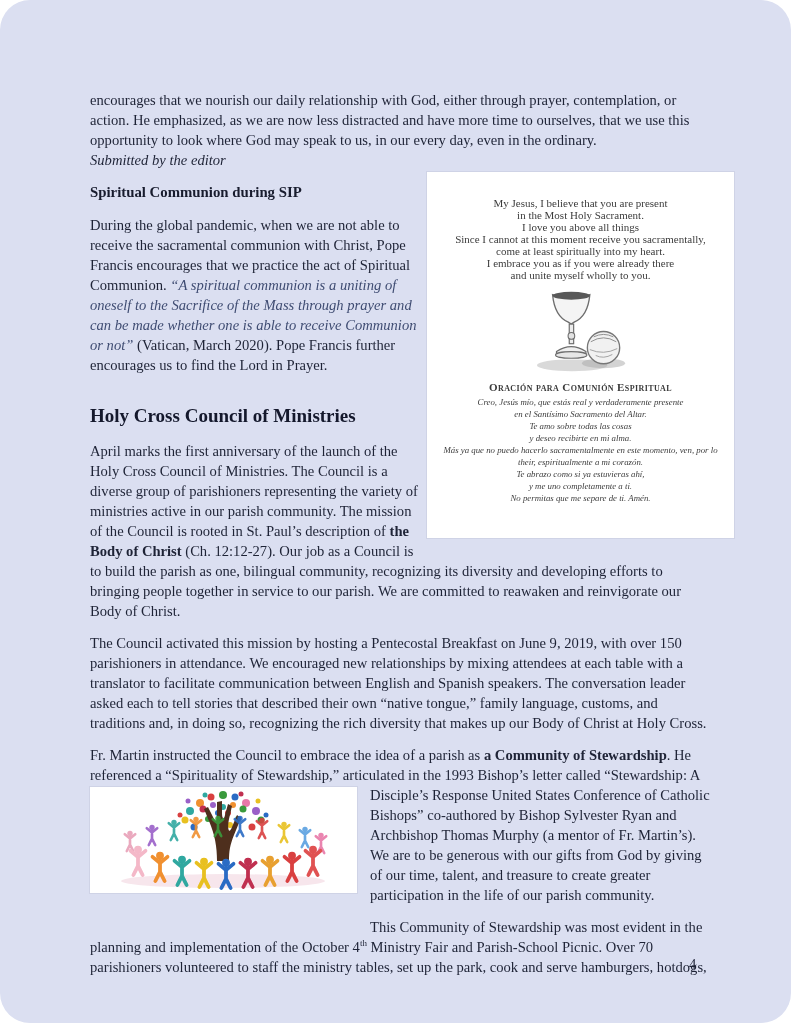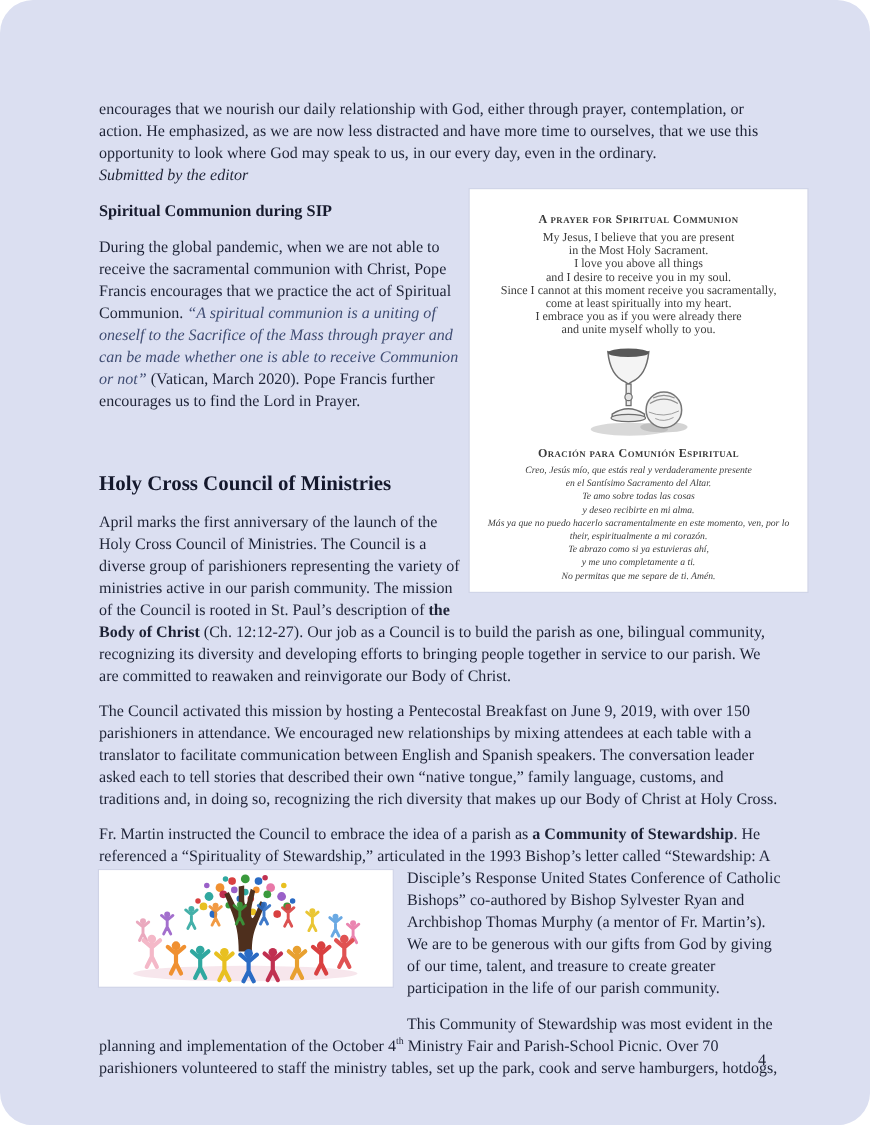--- a/index.html
+++ b/index.html
@@ -15,21 +15,21 @@
   .flow{
     position:absolute;left:90px;top:90px;width:620px;
     font-size:14.6px;line-height:20px;
   }
   p{margin:0;}
   .gap12{margin-top:12px;}
   .byline{font-style:italic;}
   .quote{font-style:italic;color:#3f4c72;}
   .b{font-weight:bold;}
   h3.sip{font-size:14.8px;font-weight:bold;margin:12px 0 13px 0;line-height:20px;color:#181c2e;}
-  h2.council{font-size:19px;font-weight:bold;margin:52px 0 12px 0;line-height:26px;color:#14182c;}
+  h2.council{font-size:19px;font-weight:bold;margin:28px 0 12px 0;line-height:26px;color:#14182c;}
   sup{font-size:9px;line-height:0;}
 
   
   .card{
     float:right;
     width:307px;height:366px;
     margin:2px -24px 10px 8px;
     background:#ffffff;
     text-align:center;
     box-shadow:0 0 0 1px rgba(120,130,160,0.12);
@@ -63,26 +63,24 @@
 
 <div class="page">
   <div class="flow">
 
     <p><span>encourages that we nourish our daily relationship with God, either through prayer, contemplation, or action. He emphasized, as we are now less distracted and have more time to ourselves, that we use this opportunity to look where God may speak to us, in our every day, even in the ordinary.</span><br>
       <span class="byline">Submitted by the editor</span>
     </p>
 
     <div class="card">
       <div class="card-inner">
-        <div class="card-title">A prayer for Spiritual Communion</div>
         <div class="en-block">
           <div class="pline">My Jesus, I believe that you are present</div>
           <div class="pline">in the Most Holy Sacrament.</div>
           <div class="pline">I love you above all things</div>
-          <div class="pline">and I desire to receive you in my soul.</div>
           <div class="pline">Since I cannot at this moment receive you sacramentally,</div>
           <div class="pline">come at least spiritually into my heart.</div>
           <div class="pline">I embrace you as if you were already there</div>
           <div class="pline">and unite myself wholly to you.</div>
         </div>
         <div class="chalice-wrap">
           <svg width="130" height="94" viewBox="0 0 130 96">
             <ellipse cx="56" cy="84" rx="36" ry="6" fill="#b9b9b9" opacity="0.55"></ellipse>
             <ellipse cx="88" cy="82" rx="22" ry="5" fill="#a8a8a8" opacity="0.5"></ellipse>
             <path d="M36,12 Q38,34 52,40 L55,42 L58,40 Q72,34 74,12 Q55,18 36,12 Z" fill="#f4f4f4" stroke="#6d6d6d" stroke-width="1.4"></path>

